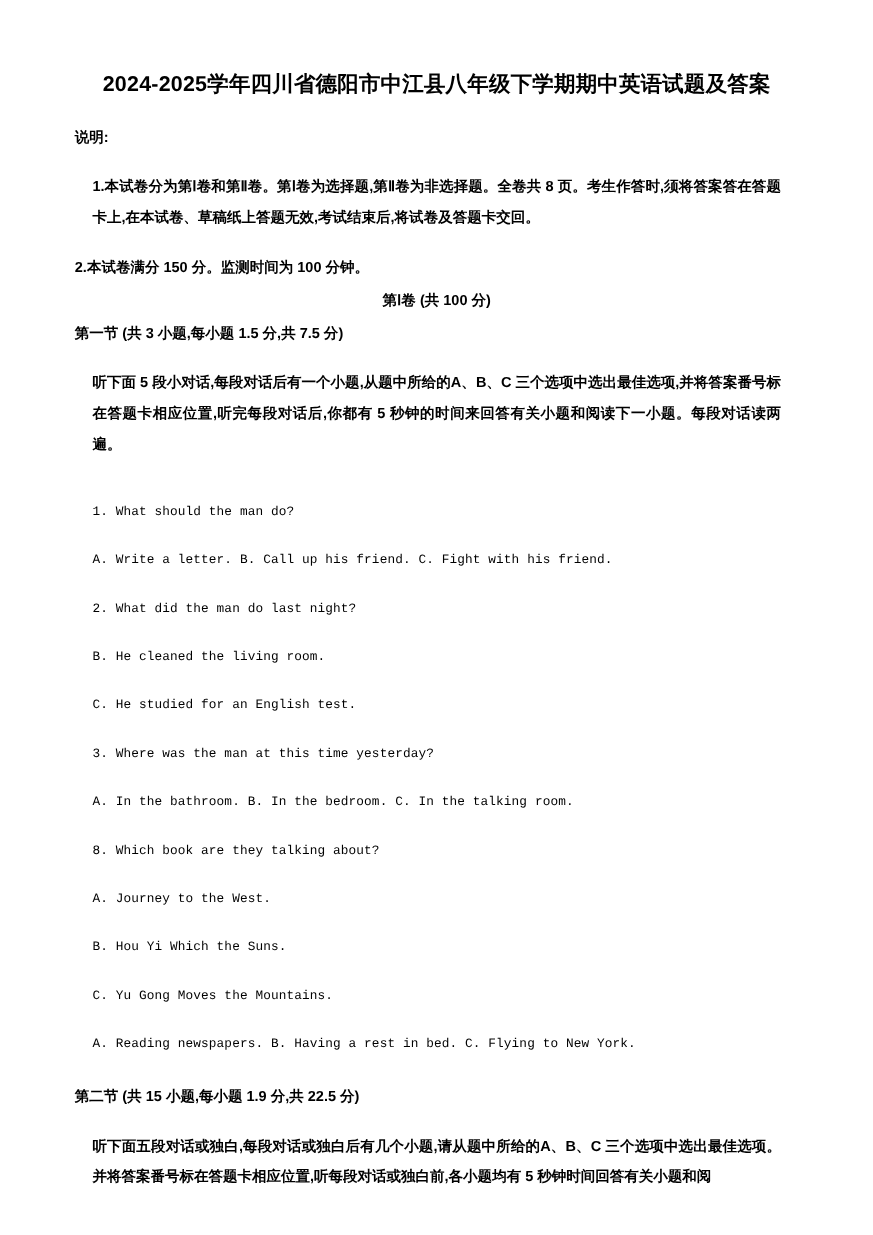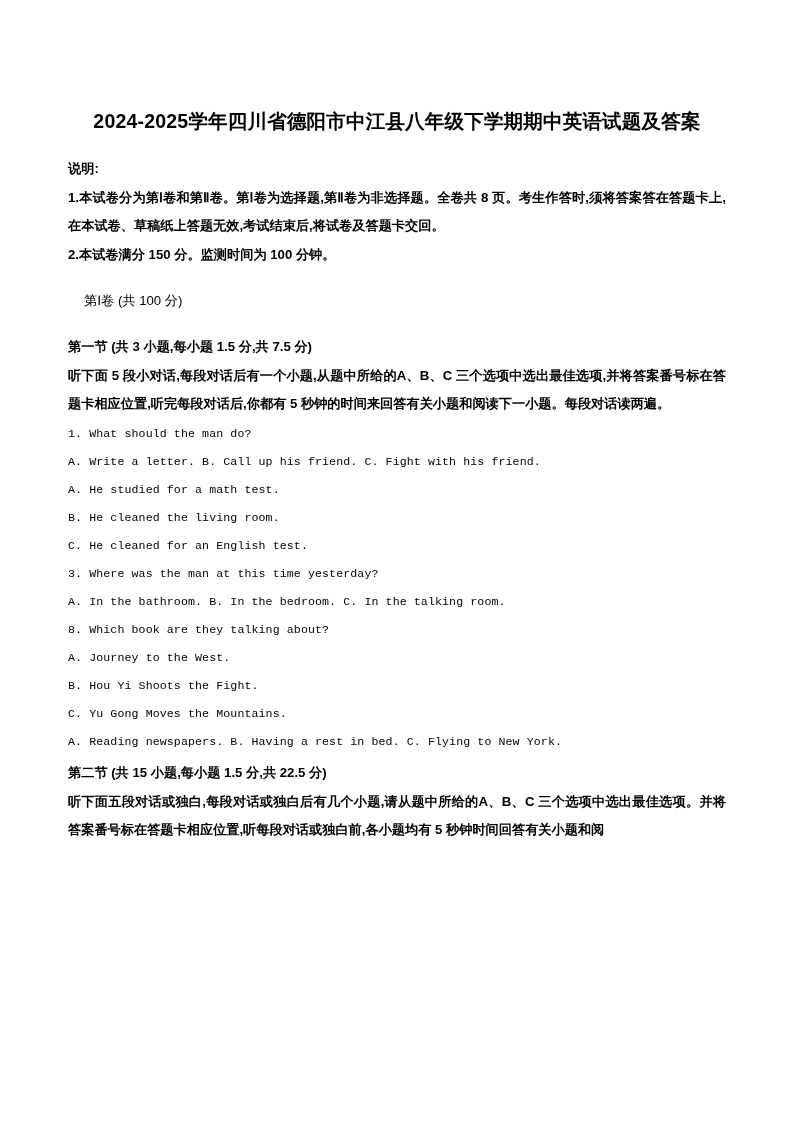--- a/index.html
+++ b/index.html
@@ -12,59 +12,59 @@
     height: 1123px;
     font-family: "Liberation Serif", serif;
     color: #000000;
     -webkit-font-smoothing: antialiased;
   }
   .page {
     position: relative;
     width: 794px;
     height: 1123px;
     box-sizing: border-box;
-    padding: 104px 68px 40px 68px;
+    padding: 60px 68px 40px 68px;
   }
   .doc-title {
     font-family: "Liberation Sans", sans-serif;
     font-weight: bold;
     font-size: 19.5px;
     line-height: 34px;
     text-align: center;
     margin: 0 0 10px 0;
     letter-spacing: 0.2px;
   }
   .cjk-bold {
     font-family: "Liberation Sans", sans-serif;
     font-weight: bold;
     font-size: 13.2px;
     line-height: 28px;
-    margin: 0;
+    margin: 16px;
     text-align: justify;
   }
   .label-line {
     font-family: "Liberation Sans", sans-serif;
     font-weight: bold;
     font-size: 13.2px;
     line-height: 30px;
     margin: 0;
   }
   .center-line {
     font-family: "Liberation Sans", sans-serif;
-    font-weight: normal;
+    font-weight: bold;
     font-size: 13.2px;
     line-height: 30px;
-    margin: 16px;
-    text-align: left;
+    margin: 0;
+    text-align: center;
   }
   .eng-line {
     font-family: "Liberation Mono", monospace;
     font-size: 11.6px;
     line-height: 28px;
-    margin: 0;
+    margin: 16px;
     letter-spacing: 0.1px;
   }
   .spacer-sm { height: 6px; }
   .spacer-xs { height: 2px; }
   .block { margin: 0; padding: 0; }
 </style>
 </head>
 <body>
 
 <div class="page">
@@ -84,31 +84,31 @@
 
   <p class="label-line">第一节 (共 3 小题,每小题 1.5 分,共 7.5 分)</p>
 
   <p class="cjk-bold">听下面 5 段小对话,每段对话后有一个小题,从题中所给的A、B、C 三个选项中选出最佳选项,并将答案番号标在答题卡相应位置,听完每段对话后,你都有 5 秒钟的时间来回答有关小题和阅读下一小题。每段对话读两遍。</p>
 
   <div class="spacer-xs"></div>
 
   <div class="block">
     <p class="eng-line">1. What should the man do?</p>
     <p class="eng-line">A. Write a letter.     B. Call up his friend.     C. Fight with his friend.</p>
-    <p class="eng-line">A. He studied for a math test.</p>
+    <p class="eng-line">2. What did the man do last night?</p>
     <p class="eng-line">B. He cleaned the living room.</p>
-    <p class="eng-line">C. He cleaned for an English test.</p>
+    <p class="eng-line">C. He studied for an English test.</p>
     <p class="eng-line">3. Where was the man at this time yesterday?</p>
     <p class="eng-line">A. In the bathroom.     B. In the bedroom.     C. In the talking room.</p>
     <p class="eng-line">8. Which book are they talking about?</p>
     <p class="eng-line">A. Journey to the West.</p>
-    <p class="eng-line">B. Hou Yi Shoots the Fight.</p>
+    <p class="eng-line">B. Hou Yi Which the Suns.</p>
     <p class="eng-line">C. Yu Gong Moves the Mountains.</p>
     <p class="eng-line">A. Reading newspapers.     B. Having a rest in bed.     C. Flying to New York.</p>
   </div>
 
   <div class="spacer-xs"></div>
 
-  <p class="label-line">第二节 (共 15 小题,每小题 1.5 分,共 22.5 分)</p>
+  <p class="label-line">第二节 (共 15 小题,每小题 1.9 分,共 22.5 分)</p>
 
   <p class="cjk-bold">听下面五段对话或独白,每段对话或独白后有几个小题,请从题中所给的A、B、C 三个选项中选出最佳选项。并将答案番号标在答题卡相应位置,听每段对话或独白前,各小题均有 5 秒钟时间回答有关小题和阅</p>
 
 </div>
 
 </body></html>

